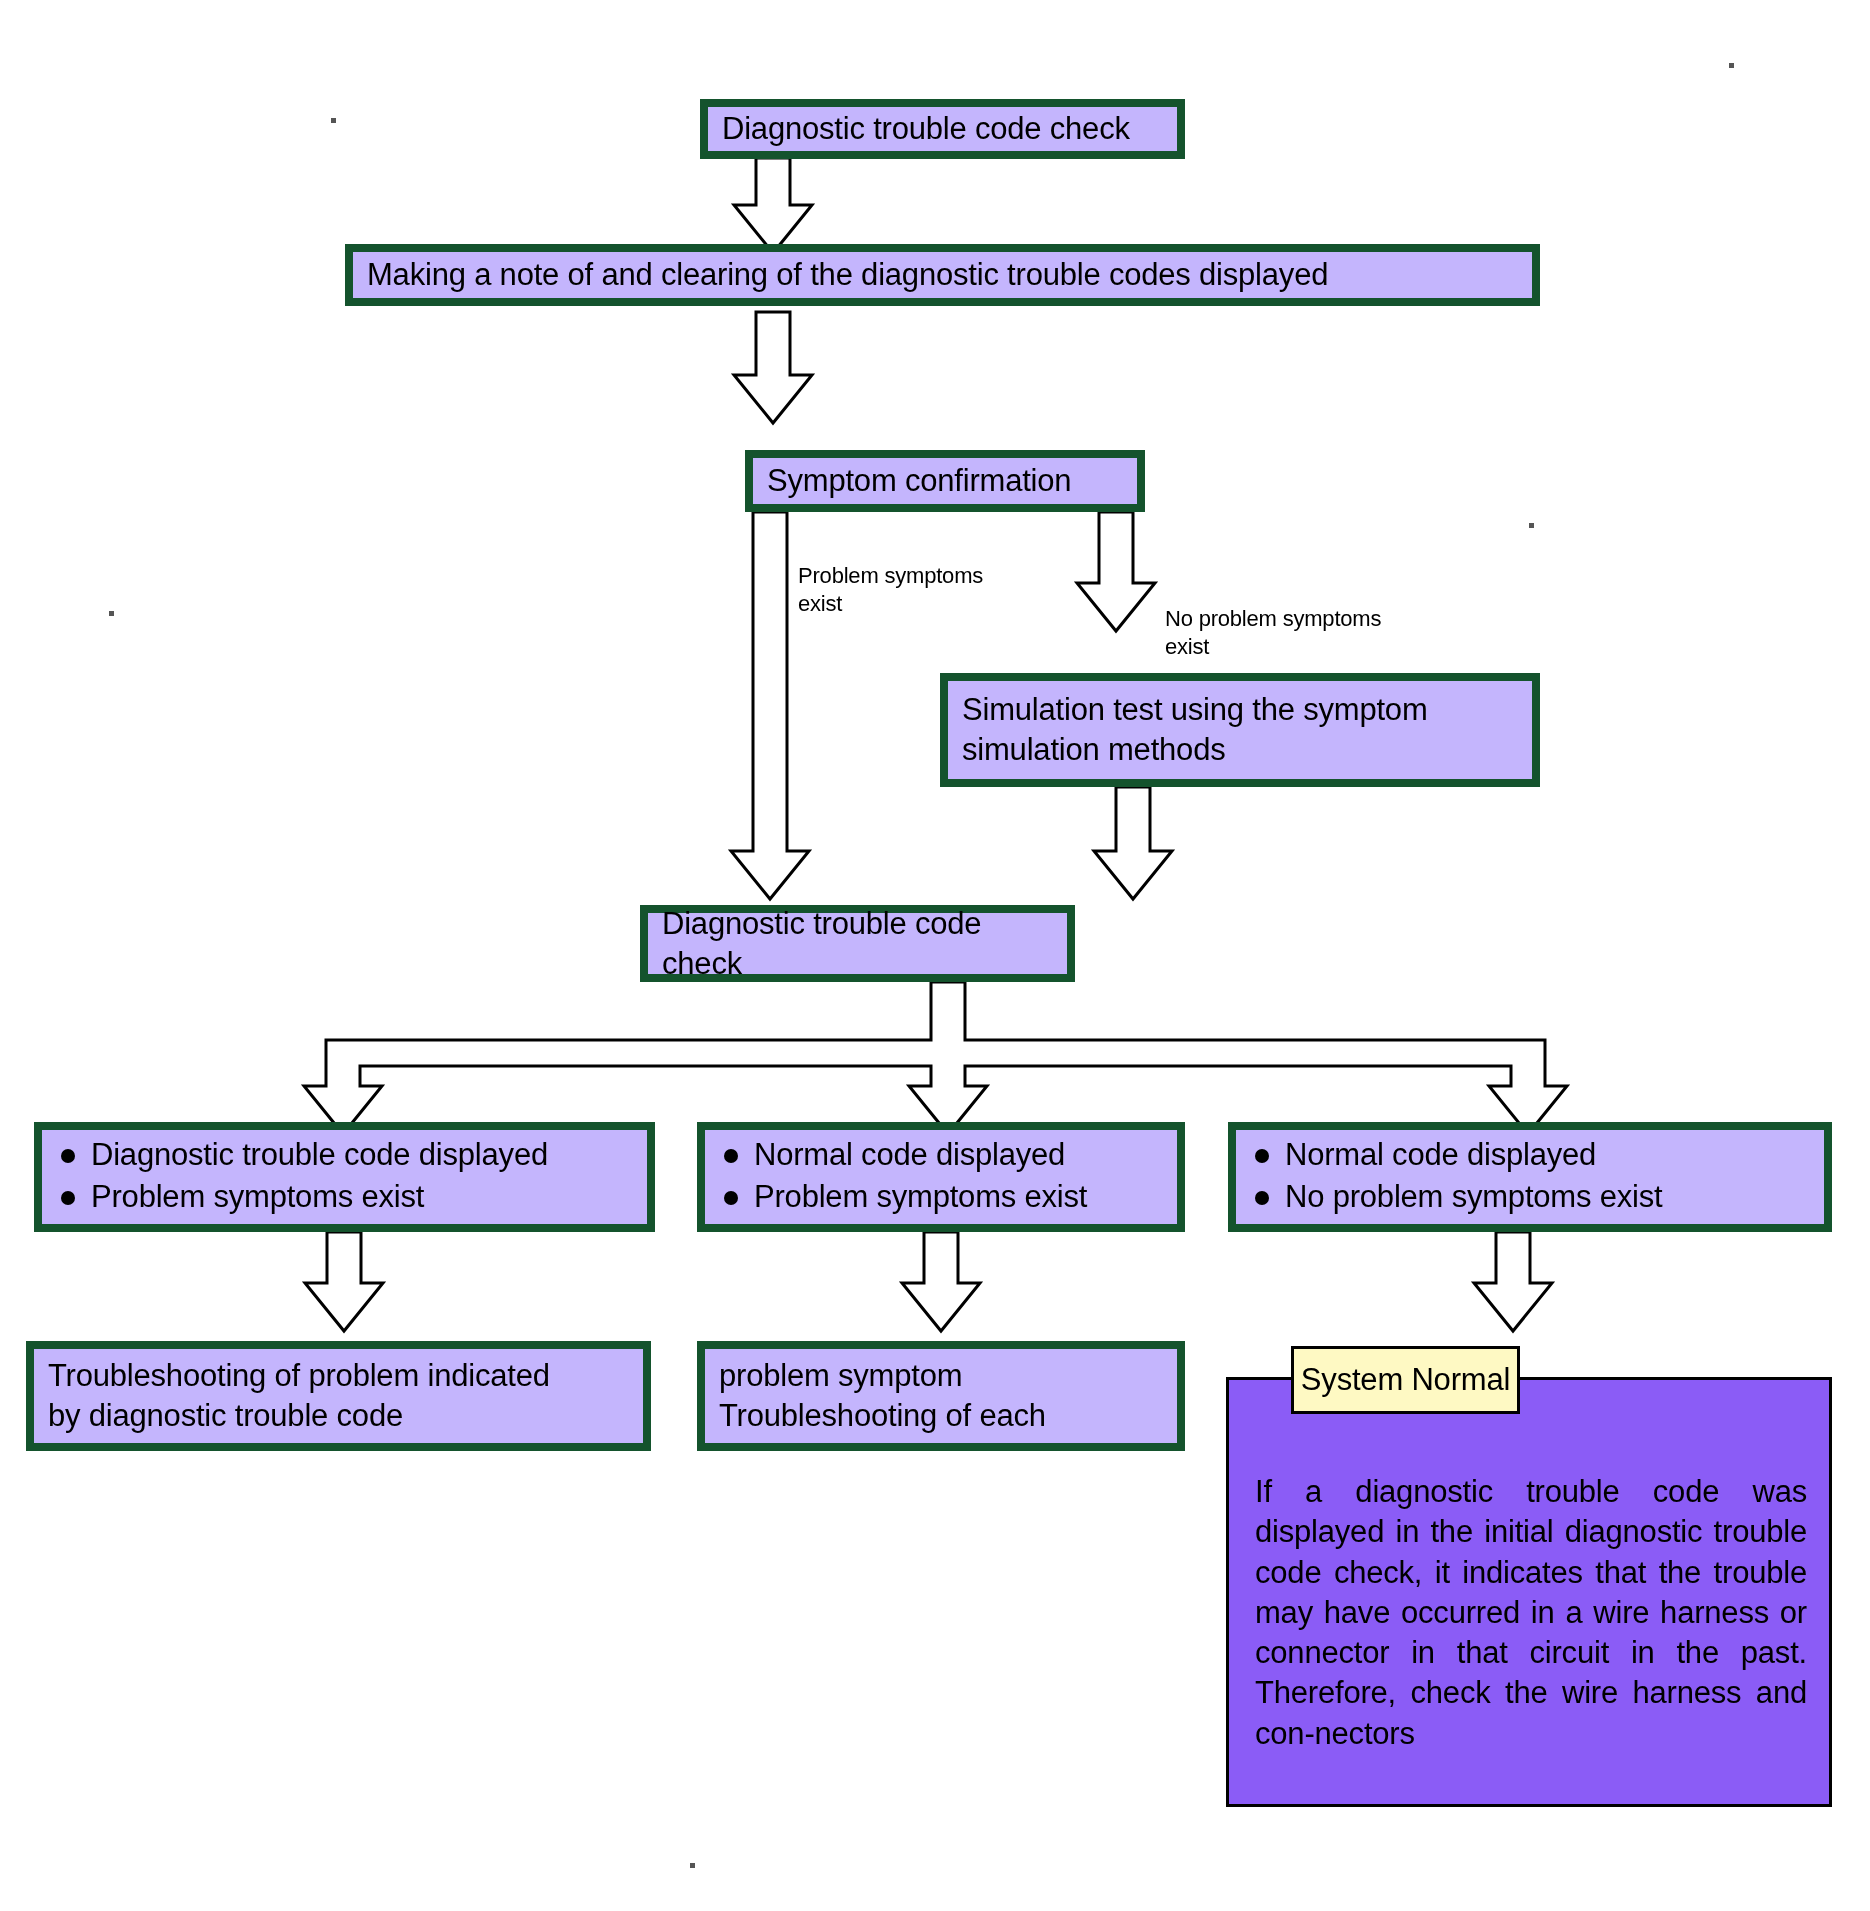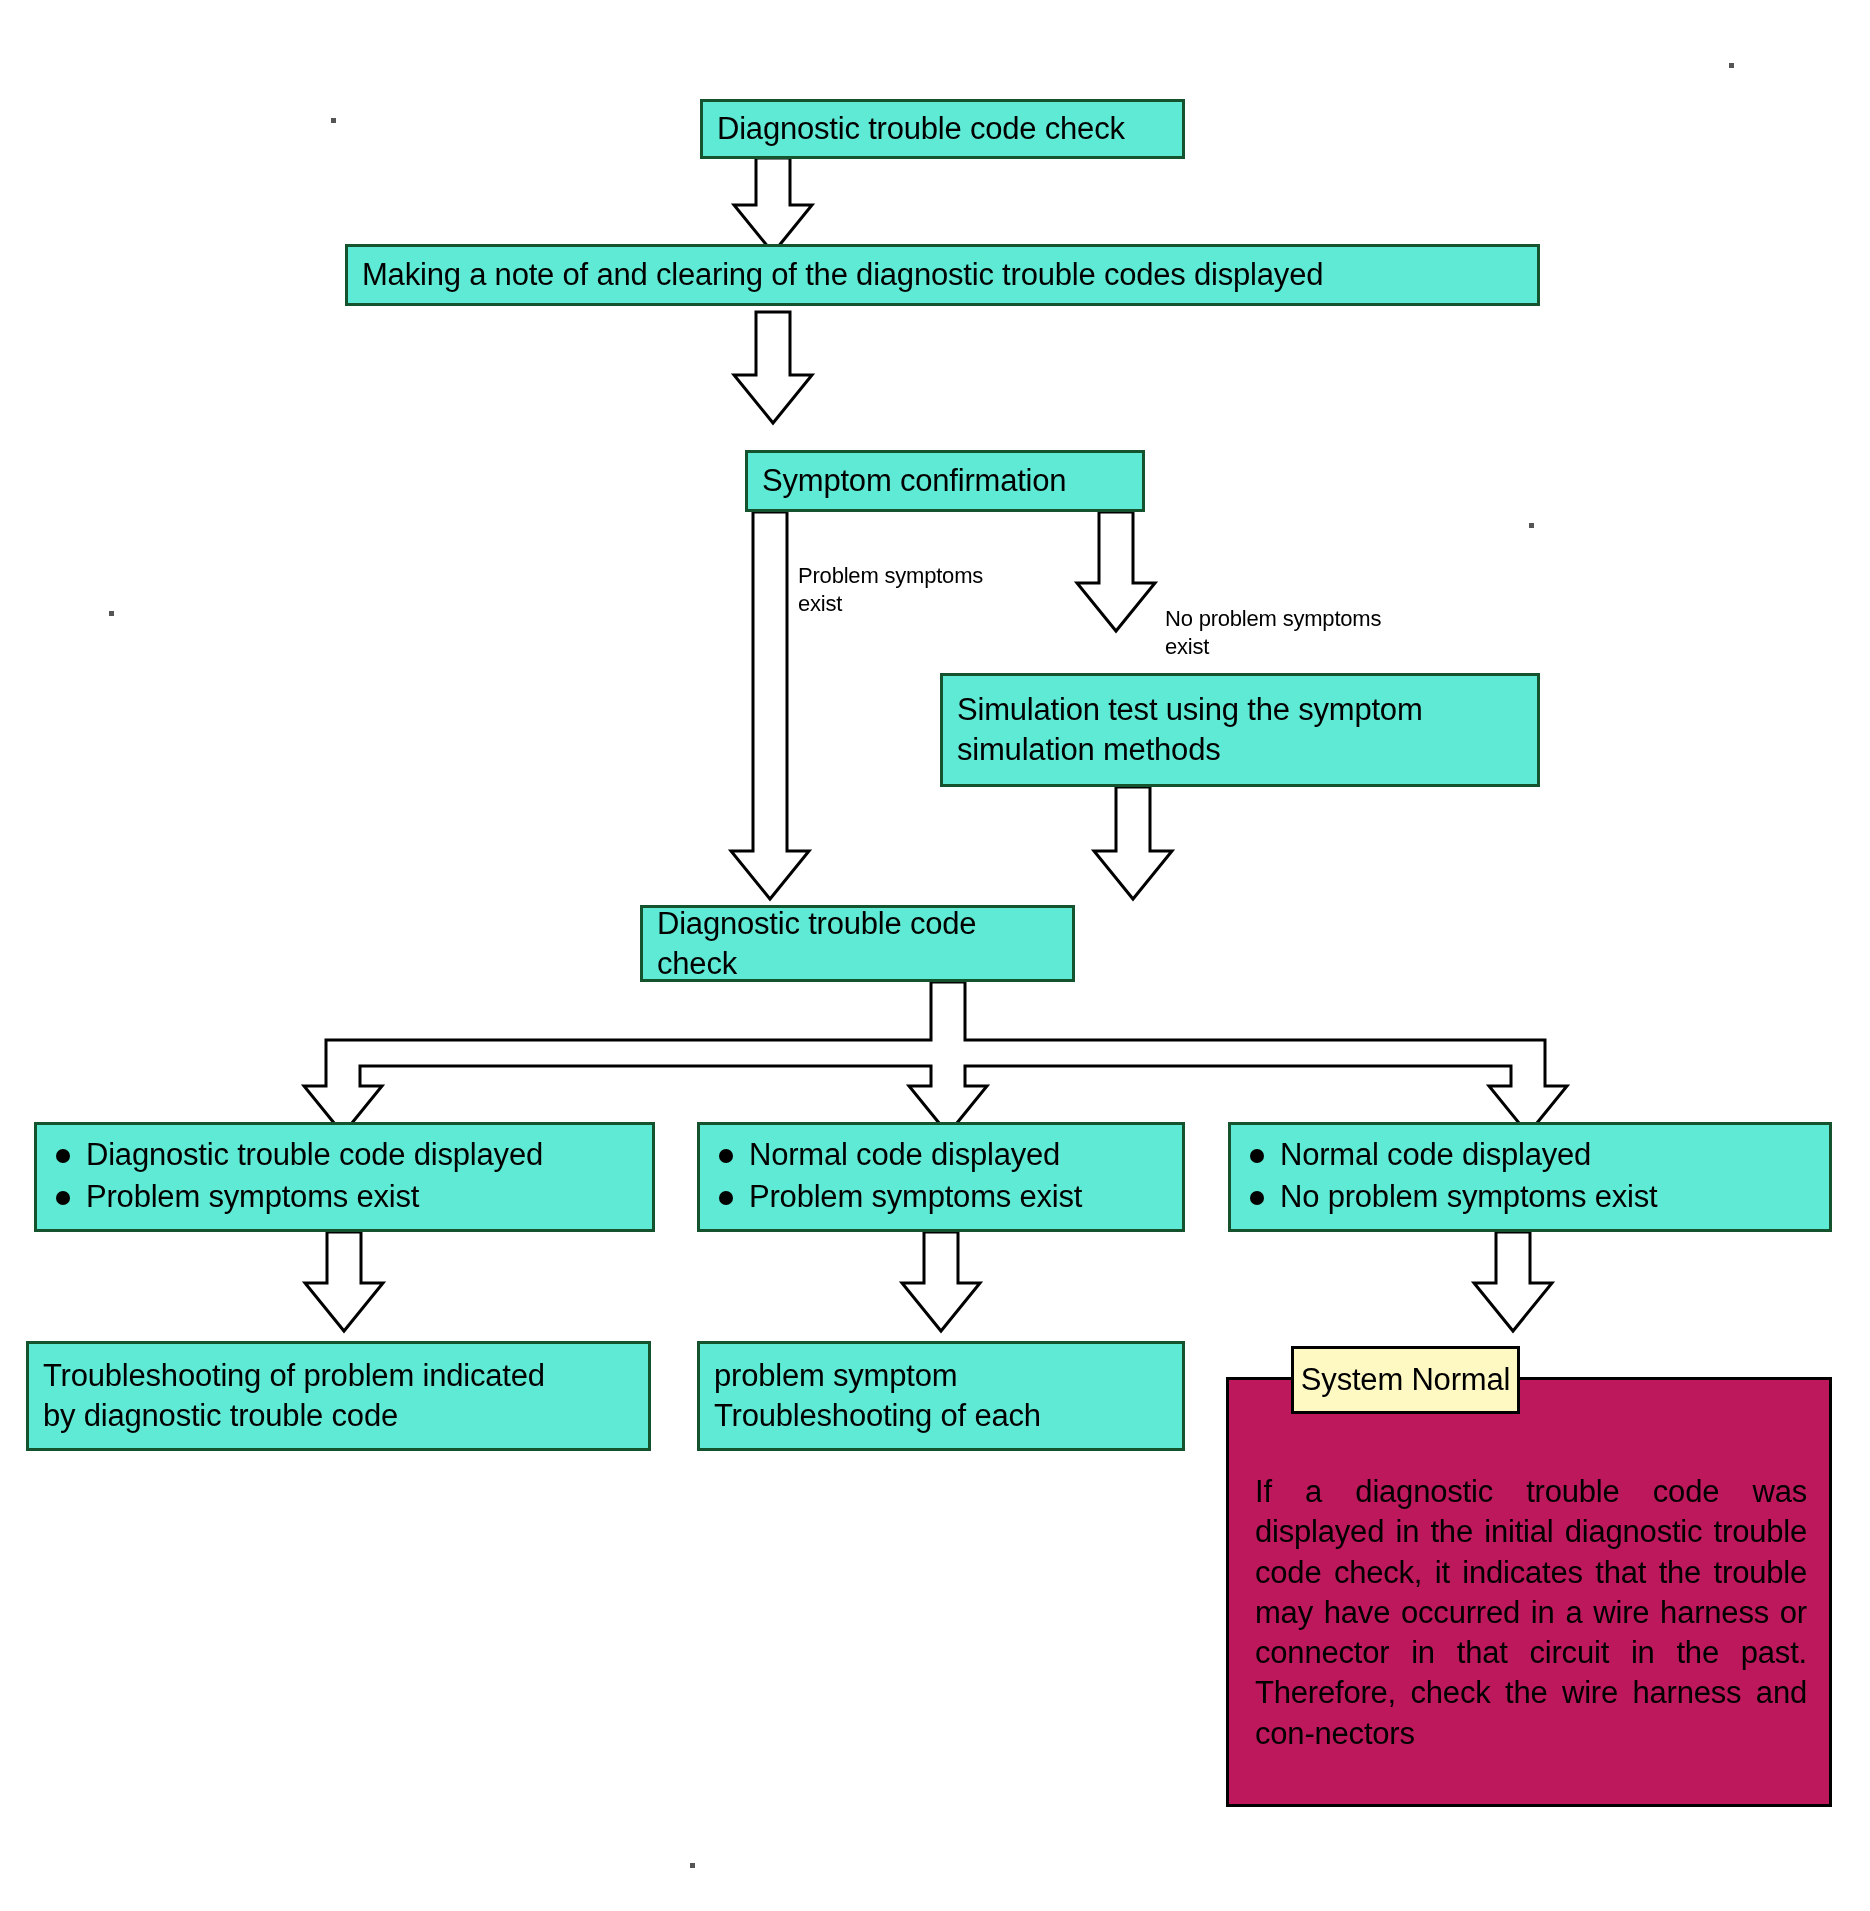--- a/index.html
+++ b/index.html
@@ -17,22 +17,22 @@
   }
   #canvas {
     position: absolute;
     left: 0; top: 0;
     width: 1870px;
     height: 1911px;
   }
   .node {
     position: absolute;
     box-sizing: border-box;
-    border: 3px solid #14532d;
-    background: #5eead4;
+    border: 8px solid #14532d;
+    background: #c4b5fd;
     display: flex;
     flex-direction: column;
     justify-content: center;
     font-size: 31px;
     line-height: 1.28;
     letter-spacing: -0.2px;
     z-index: 5;
   }
   .node .pad { padding: 0 14px; }
 
@@ -64,21 +64,21 @@
     width: 14px;
     height: 14px;
     border-radius: 50%;
     background: #000;
   }
 
   .sysnormal-body {
     position: absolute;
     box-sizing: border-box;
     border: 3px solid #000;
-    background: #be185d;
+    background: #8b5cf6;
     z-index: 4;
   }
   .sysnormal-body p {
     margin: 0;
     padding: 0;
     font-size: 31px;
     line-height: 1.30;
     text-align: justify;
     text-align-last: left;
     letter-spacing: -0.2px;

